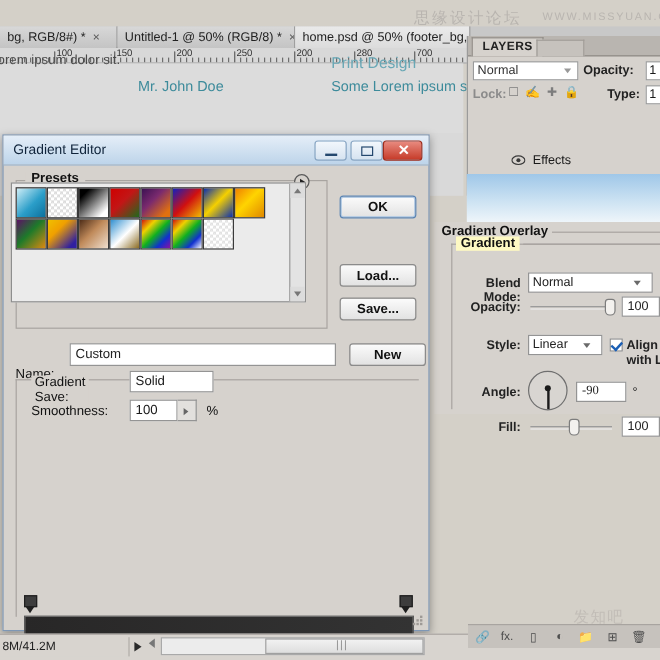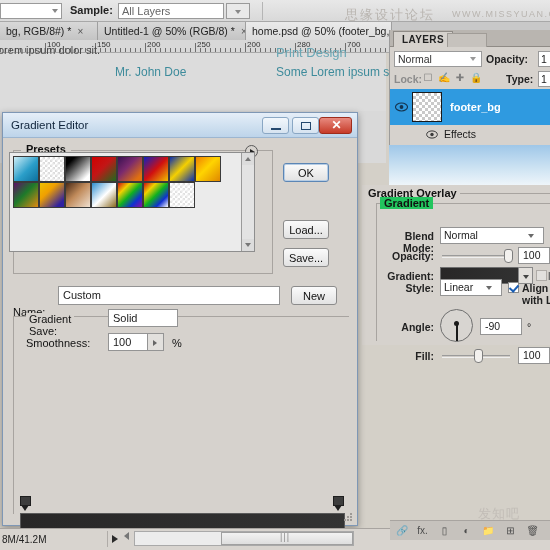--- a/index.html
+++ b/index.html
@@ -141,21 +141,21 @@
   .gostyle{
     position:absolute;left:362px;top:185px;width:188px;height:160px;
     background:#d6d2cd;
   }
   .go-title{position:absolute;left:6px;top:2px;font-size:11px;font-weight:bold;color:#111;}
   .go-rule{position:absolute;left:98px;top:8px;height:1px;background:#a8a4a0;right:0;}
   .gr-fieldset{
     position:absolute;left:14px;top:18px;right:0;height:138px;
     border-top:1px solid #a8a4a0;border-left:1px solid #a8a4a0;
   }
-  .gr-legend{position:absolute;left:18px;top:12px;font-size:11px;font-weight:bold;color:#111;background:#22c55e;padding:0 4px;}
+  .gr-legend{position:absolute;left:18px;top:12px;font-size:11px;font-weight:bold;color:#111;background:#fef9c3;padding:0 4px;}
   .gr-legend-rule{position:absolute;left:74px;top:18px;height:1px;right:0;background:#a8a4a0;}
   .frow{position:absolute;left:0;width:188px;height:18px;}
   .flabel{position:absolute;text-align:right;font-size:10.5px;font-weight:bold;color:#222;}
   .fsel{
     position:absolute;background:#fff;border:1px solid #949494;height:17px;
     font-size:10.5px;color:#222;padding:1px 3px;
   }
   .fnum{position:absolute;background:#fff;border:1px solid #949494;height:17px;
         font-size:10.5px;color:#222;padding:1px 4px;}
   .slider-track{position:absolute;height:3px;background:#cfcbc6;border-top:1px solid #9b9b9b;border-bottom:1px solid #efefef;}
@@ -213,23 +213,23 @@
   }
   .swatches{position:absolute;left:3px;top:3px;width:222px;}
   .sw{width:26px;height:26px;float:left;border:1px solid #3a3a3a;margin:0 0 0 0;}
   .ps-scroll{position:absolute;right:0;top:0;width:13px;height:98px;background:#e3e3e3;border-left:1px solid #9a9a9a;}
   .ps-up,.ps-dn{position:absolute;left:0;width:12px;height:12px;background:#dcdcdc;}
   .ps-up{top:0;} .ps-dn{bottom:0;}
   .ps-up .ar{position:absolute;left:3px;top:4px;width:0;height:0;border-left:3px solid transparent;border-right:3px solid transparent;border-bottom:4px solid #777;}
   .ps-dn .ar{position:absolute;left:3px;top:4px;width:0;height:0;border-left:3px solid transparent;border-right:3px solid transparent;border-top:4px solid #777;}
 
   .btn{
-    position:absolute;width:46px;height:19px;border:1px solid #8b8b8b;border-radius:3px;
+    position:absolute;width:64px;height:19px;border:1px solid #8b8b8b;border-radius:3px;
     background:linear-gradient(#fbfbfb,#e2e2e2);
-    font-size:11px;color:#111;text-align:center;line-height:18px;
+    font-size:11px;color:#111;text-align:center;line-height:18px;font-weight:bold;
   }
   .btn.primary{border:1px solid #5c86b5;box-shadow:0 0 0 1px #b7cde4 inset;}
 
   .name-row{position:absolute;left:10px;top:148px;width:336px;height:20px;}
   .name-lbl{position:absolute;left:0;top:4px;font-size:11px;color:#111;margin-top:16px;}
   .name-input{position:absolute;left:45px;top:0;width:222px;height:19px;background:#fff;border:1px solid #949494;
               font-size:11px;color:#222;padding:2px 4px;}
   .btn-new{position:absolute;left:278px;top:0;}
 
   .gtype-fs{position:absolute;left:10px;top:178px;width:336px;height:198px;
@@ -279,31 +279,20 @@
   
   .wm1{position:absolute;left:345px;top:6px;font-size:13px;color:#b9b5b0;letter-spacing:2px;}
   .wm2{position:absolute;left:452px;top:9px;font-size:9px;color:#b9b5b0;letter-spacing:1.5px;}
   .wm3{position:absolute;left:478px;top:505px;font-size:13px;color:#c2bdb7;letter-spacing:1px;}
 </style>
 </head>
 <body>
 
 <div id="app">
 
-  <div class="options-bar">
-    <div class="ob-dd">
-      <div class="ob-arrow"></div>
-    </div>
-    <div class="ob-label">Sample:</div>
-    <div class="ob-input">All Layers</div>
-    <div class="ob-input2">
-      <div class="ob-arrow" style="right:8px;top:6px;"></div>
-    </div>
-    <div class="ob-sep"></div>
-  </div>
 
   <div class="tabbar">
     <div class="tab" style="left:0;width:98px;">
       <span>bg, RGB/8#) *</span><span class="x">×</span>
     </div>
     <div class="tab" style="left:98px;width:148px;">
       <span>Untitled-1 @ 50% (RGB/8) *</span><span class="x">×</span>
     </div>
     <div class="tab active" style="left:246px;width:146px;">
       <span>home.psd @ 50% (footer_bg, RGB/8#) *</span>
@@ -467,30 +456,20 @@
     <div class="lockrow">
       <div class="lock-lbl">Lock:</div>
       <div class="lockicon" style="left:28px;">☐</div>
       <div class="lockicon" style="left:44px;">✍</div>
       <div class="lockicon" style="left:60px;">✚</div>
       <div class="lockicon" style="left:76px;">🔒</div>
       <div class="fill-lbl">Type:</div>
       <div class="fill-val">1</div>
     </div>
 
-    <div class="layer-row">
-      <div class="eye">
-        <svg width="13" height="10" viewBox="0 0 13 10">
-            <ellipse cx="6.5" cy="5" rx="6" ry="4" fill="none" stroke="#15334d" stroke-width="1.1"></ellipse>
-            <circle cx="6.5" cy="5" r="1.9" fill="#15334d"></circle>
-          </svg>
-      </div>
-      <div class="layer-thumb"></div>
-      <div class="layer-name">footer_bg</div>
-    </div>
 
     <div class="fx-row" style="top:96px;">
       <div class="eye2" style="left:36px;top:3px;">
         <svg width="12" height="9" viewBox="0 0 12 9">
             <ellipse cx="6" cy="4.5" rx="5.4" ry="3.6" fill="none" stroke="#3a3a3a" stroke-width="1"></ellipse>
             <circle cx="6" cy="4.5" r="1.7" fill="#3a3a3a"></circle>
           </svg>
       </div>
       <div class="lbl" style="left:54px;top:2px;">Effects</div>
     </div>
@@ -526,45 +505,36 @@
       <div class="ar" style="position:absolute;left:166px;top:7px;width:0;height:0;border-left:3.5px solid transparent;border-right:3.5px solid transparent;border-top:4.5px solid #6a6a6a;"></div>
     </div>
 
     <div class="frow" style="top:62px;">
       <div class="flabel" style="left:10px;width:62px;top:3px;">Opacity:</div>
       <div class="slider-track" style="left:80px;top:8px;width:68px;"></div>
       <div class="slider-knob" style="left:142px;top:2px;"></div>
       <div class="fnum" style="left:156px;top:0;width:32px;">100</div>
     </div>
 
-    <div class="frow" style="top:82px;">
-      <div class="flabel" style="left:10px;width:62px;top:3px;">Gradient:</div>
-      <div class="grad-swatch" style="left:78px;top:0;width:92px;"></div>
-      <div class="grad-dd" style="left:110px;top:0;left:156px;">
-        <div class="ar"></div>
-      </div>
-      <div class="chk dim" style="left:174px;top:3px;"></div>
-      <div class="flabel" style="left:186px;top:3px;width:14px;text-align:left;color:#6a6a6a;">R</div>
-    </div>
 
     <div class="frow" style="top:94px;">
       <div class="flabel" style="left:10px;width:62px;top:3px;">Style:</div>
       <div class="fsel" style="left:78px;width:62px;top:0;">Linear</div>
       <div class="ar" style="position:absolute;left:124px;top:7px;width:0;height:0;border-left:3.5px solid transparent;border-right:3.5px solid transparent;border-top:4.5px solid #6a6a6a;"></div>
       <div class="chk on" style="left:146px;top:3px;"></div>
       <div class="flabel" style="left:160px;top:3px;width:40px;text-align:left;">Align with L</div>
     </div>
 
     <div class="frow" style="top:124px;height:36px;">
       <div class="flabel" style="left:10px;width:62px;top:12px;">Angle:</div>
       <div class="angle-dial" style="left:78px;top:0;">
         <div class="angle-needle" style="left:15px;top:14px;height:17px;"></div>
         <div class="angle-dot" style="left:13px;top:11px;"></div>
       </div>
-      <div class="fnum" style="left:118px;top:9px;width:42px;">-90</div>
+      <div class="fnum" style="left:118px;top:9px;width:42px;font-family:Liberation Serif, serif;">-90</div>
       <div class="deg" style="left:165px;top:12px;">°</div>
     </div>
 
     <div class="frow" style="top:162px;">
       <div class="flabel" style="left:20px;width:52px;top:3px;">Fill:</div>
       <div class="slider-track" style="left:80px;top:8px;width:68px;"></div>
       <div class="slider-knob" style="left:112px;top:2px;"></div>
       <div class="fnum" style="left:156px;top:0;width:32px;">100</div>
     </div>
   </div>

